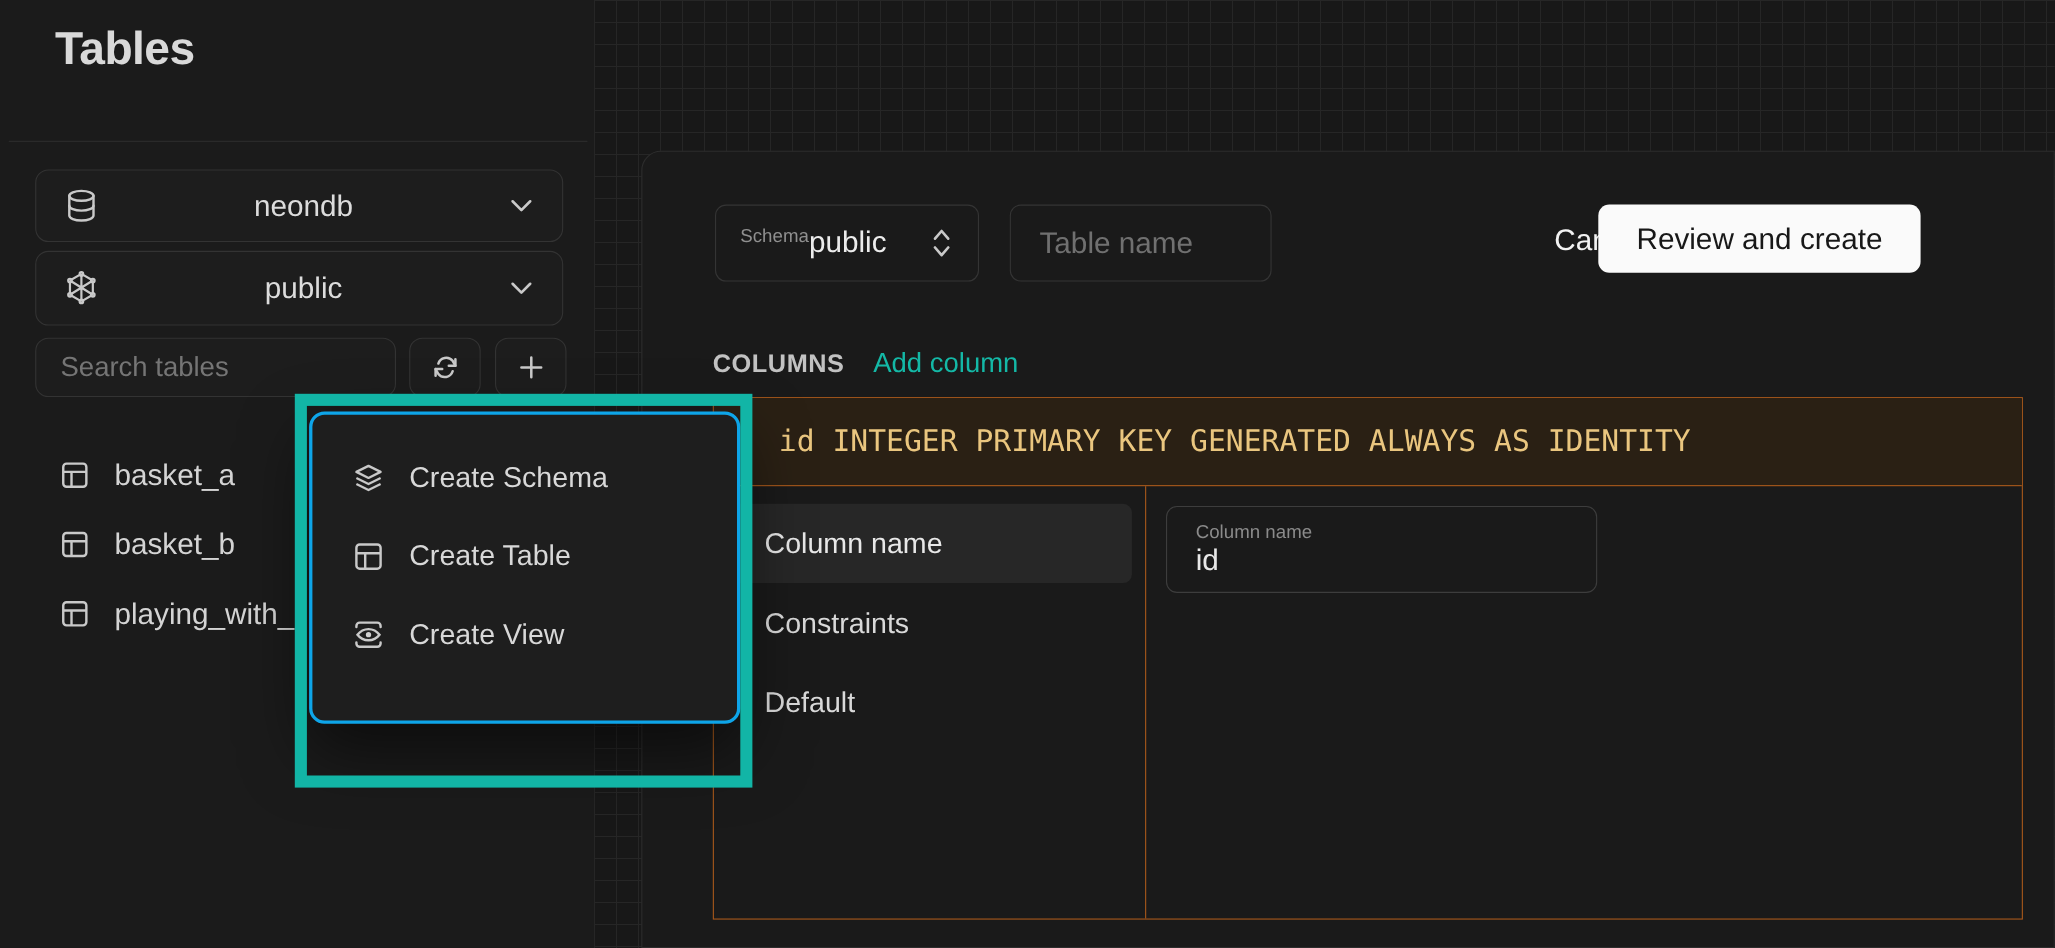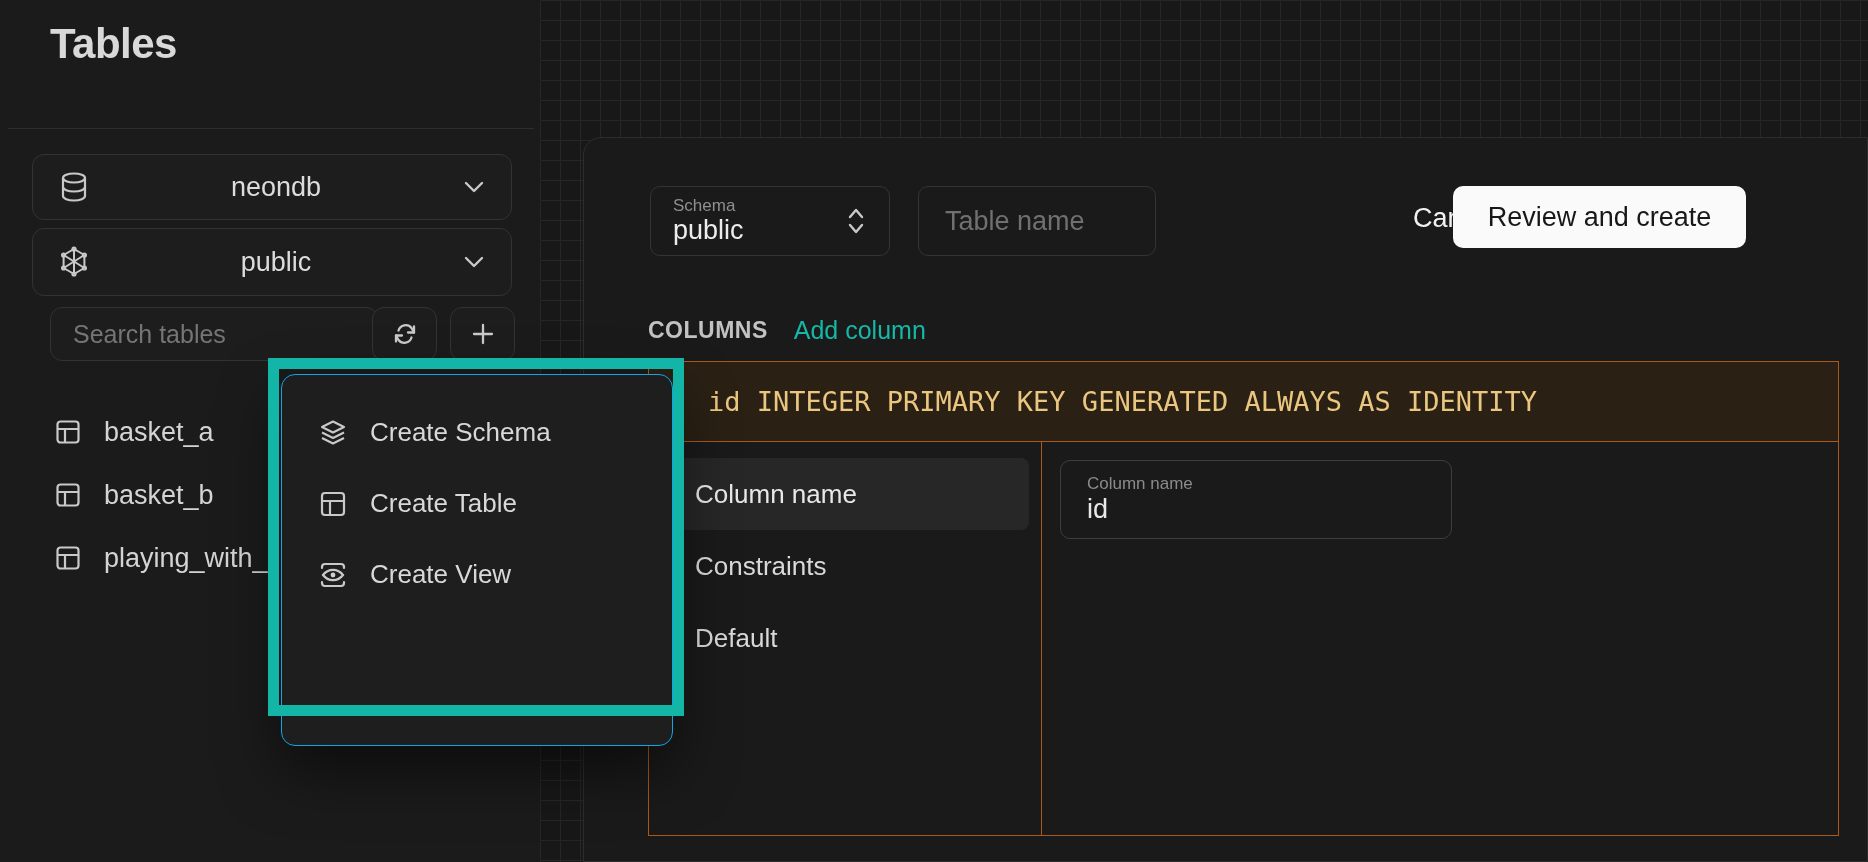--- a/index.html
+++ b/index.html
@@ -44,21 +44,20 @@
   }
   .side-select .val { font-size: 27px; color: #dcdcdc; flex: 1; }
   .icon { display: inline-flex; align-items: center; justify-content: center; }
   .icon svg { display: block; }
 
   .search-input {
     position: absolute; left: 32px; top: 307px; width: 328px; height: 54px;
     border: 1px solid #333333; border-radius: 12px; background: #1d1d1d;
     color: #e5e5e5; font-size: 25px; padding: 0 22px; outline: none;
     font-family: "Liberation Sans", sans-serif;
-    margin-left: 18px;
   }
   .search-input::placeholder { color: #757575; }
   .sq-btn {
     position: absolute; top: 307px; width: 65px; height: 54px;
     border: 1px solid #333333; border-radius: 12px; background: #1d1d1d;
     display: flex; align-items: center; justify-content: center; cursor: pointer;
   }
   .table-row {
     position: absolute; left: 38px; height: 48px; width: 460px;
     display: flex; align-items: center; gap: 22px; padding-left: 16px;
@@ -72,21 +71,21 @@
     border: 1px solid #2d2d2d;
     border-radius: 18px 0 0 0;
     z-index: 1;
   }
   .schema-select {
     position: absolute; left: 650px; top: 186px; width: 240px; height: 70px;
     border: 1px solid #343434; border-radius: 10px;
     display: flex; align-items: center; padding: 0 22px; cursor: pointer;
     z-index: 3;
   }
-  .schema-select .texts { flex: 1; display: flex; flex-direction: column; line-height: 1.1; }
+  .schema-select .texts { flex: 1; display: flex; flex-direction: row; line-height: 1.1; }
   .schema-select .lbl { font-size: 17px; color: #8f8f8f; }
   .schema-select .val { font-size: 27px; color: #ececec; }
   .tablename-input {
     position: absolute; left: 918px; top: 186px; width: 238px; height: 70px;
     border: 1px solid #343434; border-radius: 10px; background: transparent;
     font-size: 27px; color: #e8e8e8; padding: 0 26px; outline: none; z-index: 3;
     font-family: "Liberation Sans", sans-serif;
   }
   .tablename-input::placeholder { color: #707070; }
   .cancel-btn {
@@ -138,22 +137,22 @@
   }
   .float-field .flabel { font-size: 17px; color: #8b8b8b; }
   .float-field .fvalue { font-size: 27px; color: #e8e8e8; }
 
   
   .teal-frame {
     left: 268px; top: 358px; width: 416px; height: 358px;
     border: 11px solid #12b5a6; z-index: 10; pointer-events: none;
   }
   .dropdown-menu {
-    left: 281px; top: 374px; width: 392px; height: 372px;
-    background: #1e1e1e; border: 1px solid #0ea5e9; border-radius: 14px;
+    left: 281px; top: 374px; width: 392px; height: 284px;
+    background: #1e1e1e; border: 3px solid #0ea5e9; border-radius: 14px;
     box-shadow: 0 24px 60px rgba(0,0,0,0.55);
     z-index: 9; padding-top: 22px;
   }
   .menu-item {
     height: 71px; display: flex; align-items: center; gap: 22px;
     padding-left: 36px; font-size: 26px; color: #d8d8d8; cursor: pointer;
   }
 
   svg { stroke: #c9c9c9; }
 </style>

